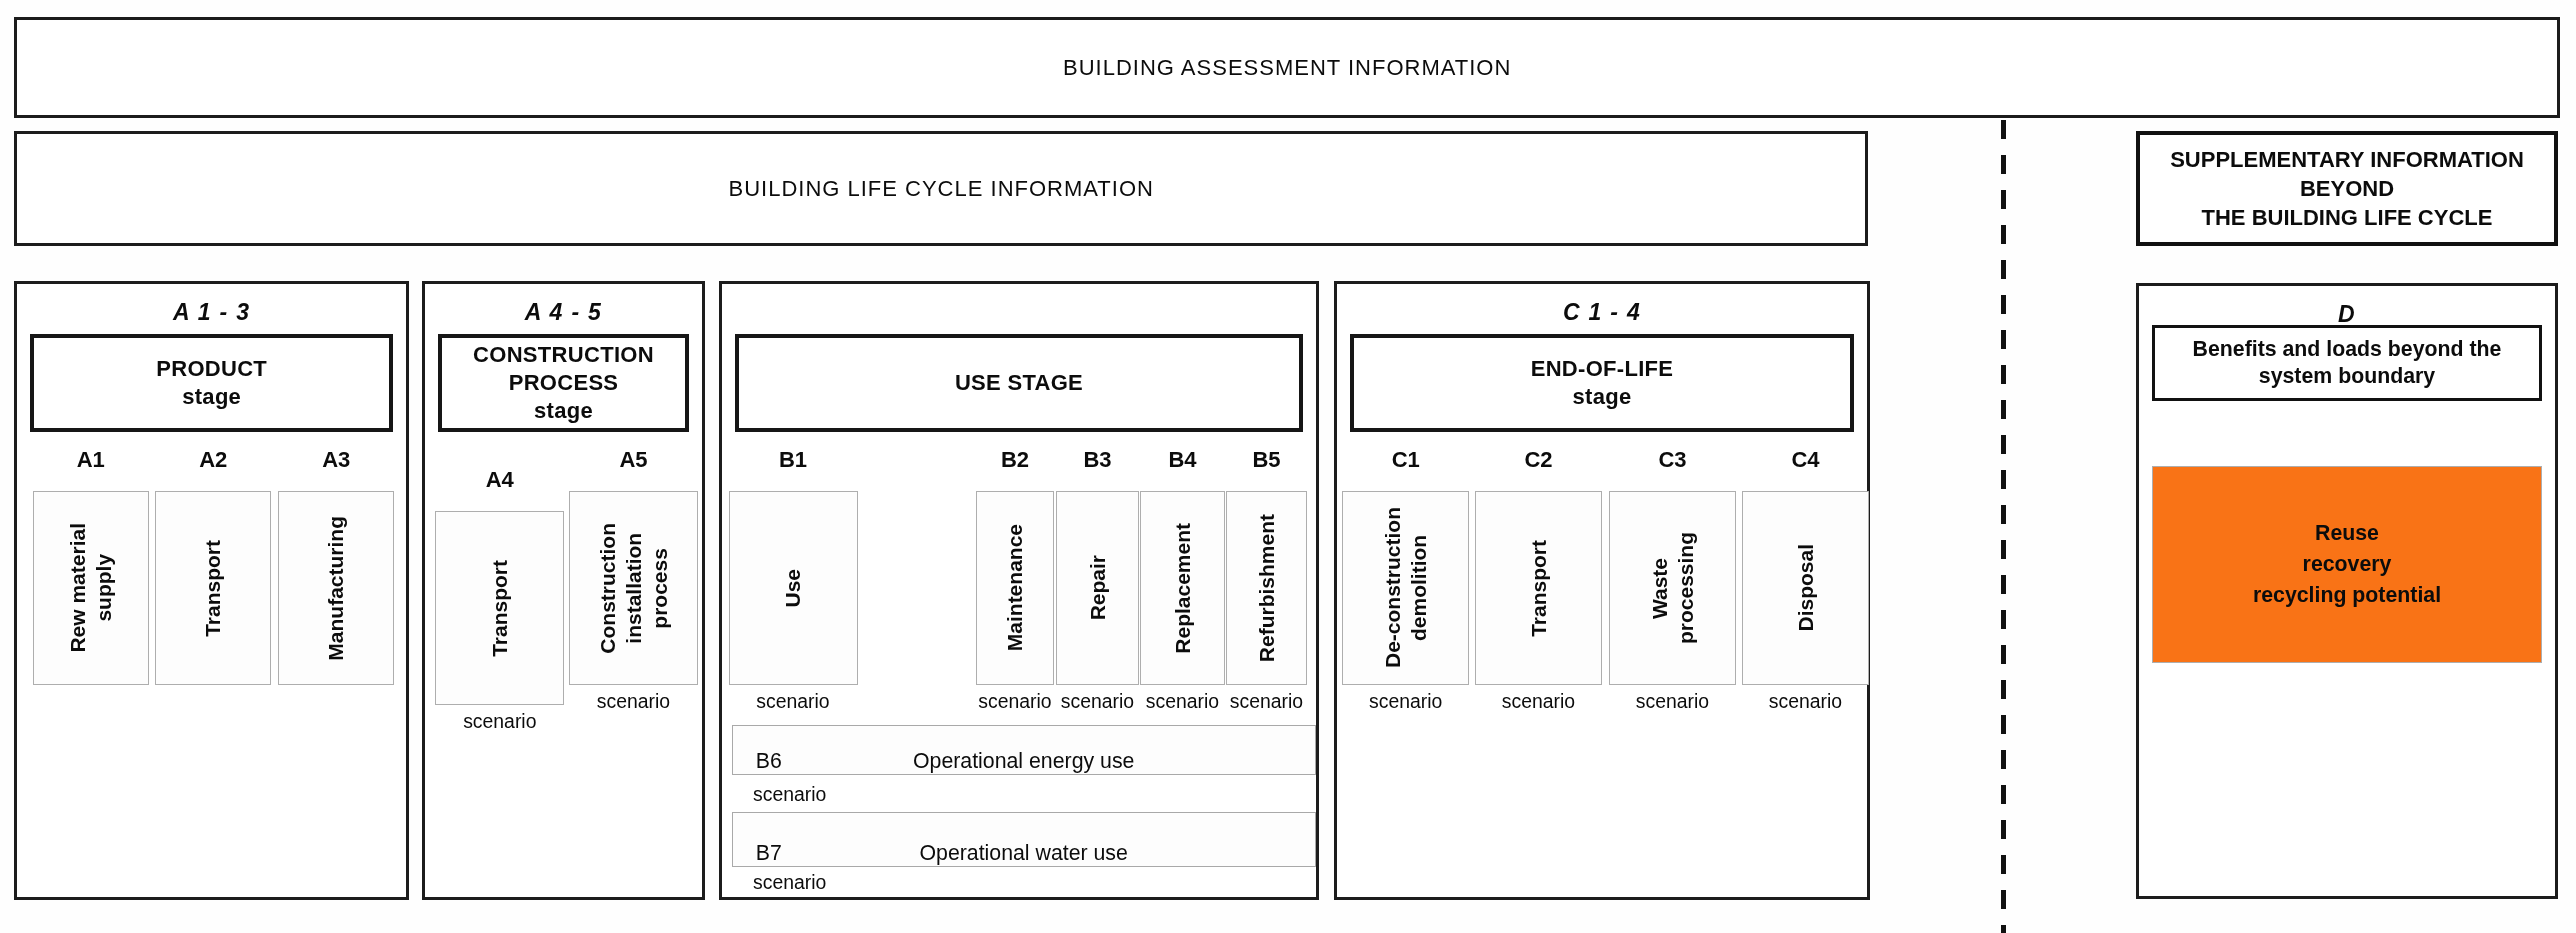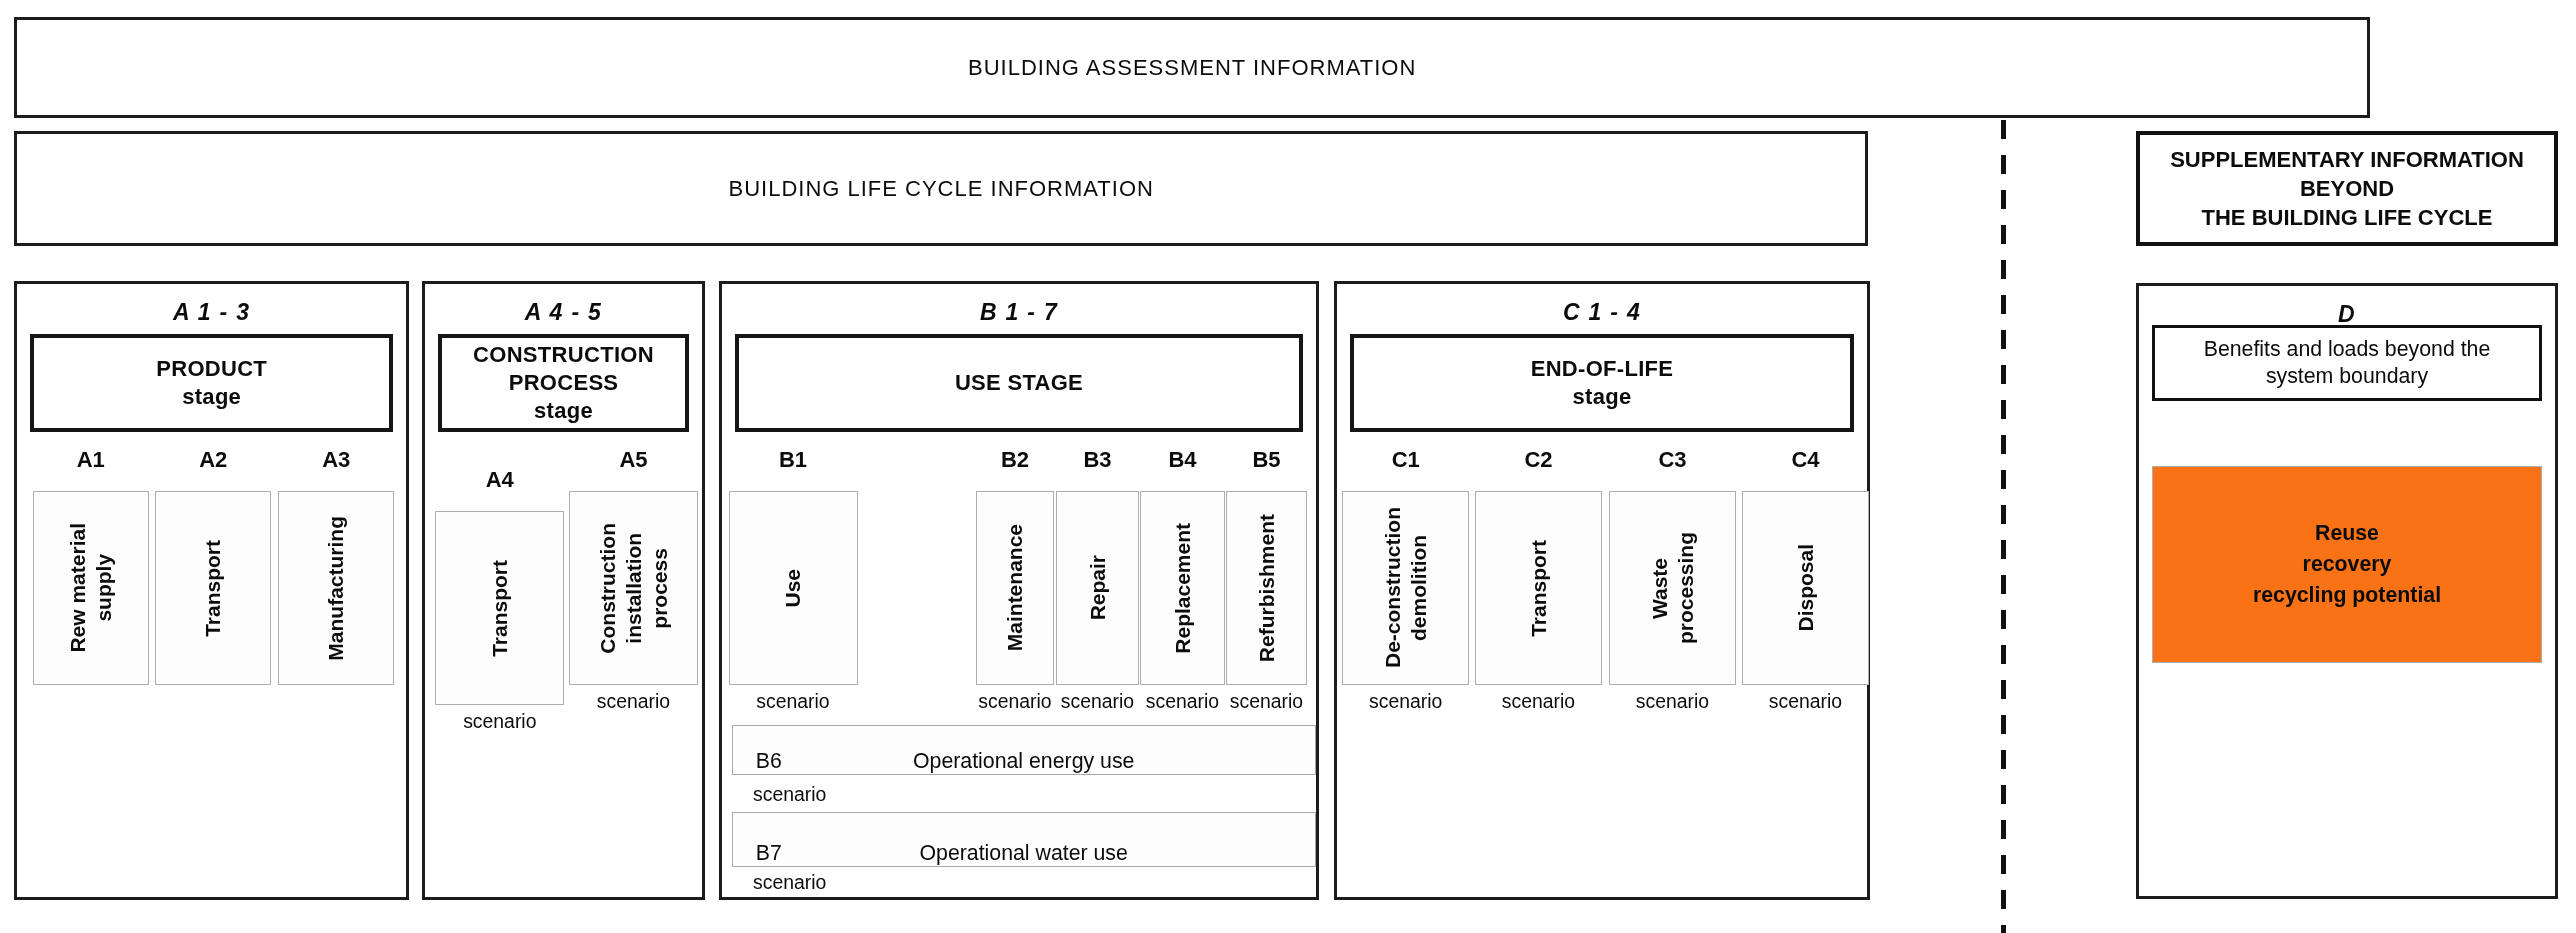--- a/index.html
+++ b/index.html
@@ -4,21 +4,21 @@
 <style>
   * { margin:0; padding:0; box-sizing:border-box; }
   html,body { background:#fff; }
   body { font-family:"Liberation Sans","DejaVu Sans",sans-serif; color:#0c0c0c; }
   .canvas { position:relative; width:2576px; height:934px; background:#fefefe; overflow:hidden; }
 
   .box { position:absolute; background:#fff; }
   .flexc { display:flex; flex-direction:column; align-items:center; justify-content:center; text-align:center; }
 
   
-  .top-banner   { left:14.2px;   top:17px;  width:2356px; height:101px; border:3.9px solid #1c1c1c; font-size:22px; letter-spacing:1px; }
+  .top-banner   { left:14.2px;   top:17px;  width:2546px; height:101px; border:3.9px solid #1c1c1c; font-size:22px; letter-spacing:1px; }
   .blci-banner  { left:14.2px;   top:131px; width:1854px; height:115px; border:3.9px solid #1c1c1c; font-size:22px; letter-spacing:1px; }
   .supp-banner  { left:2136px; top:131px; width:422px;  height:115px; border:4.5px solid #111;    font-size:22px; font-weight:700; line-height:29px; }
 
   
   .section { top:281px; height:619px; border:3.9px solid #1c1c1c; }
   .sec-a13 { left:14.2px;   width:395px; }
   .sec-a45 { left:422px;  width:283px; }
   .sec-b17 { left:719px; width:600px; }
   .sec-c14 { left:1334px; width:536px; }
 
@@ -53,21 +53,21 @@
   .brow-scn-b6 { top:499px; }
   .brow-scn-b7 { top:587px; }
 
   
   .dashes { position:absolute; left:2001px; top:120px; width:4.5px; height:814px;
             background:repeating-linear-gradient(to bottom,#111 0 19.4px,transparent 19.4px 35px); }
 
   
   .sec-d { left:2136px; top:283px; width:422px; height:616px; border:3.9px solid #1c1c1c; }
   .d-benefits { position:absolute; top:39px; left:13px; right:13px; height:76px; border:3.9px solid #111; background:#fff;
-                font-size:21.3px; font-weight:400; line-height:27px; }
+                font-size:21.3px; font-weight:700; line-height:27px; }
   .d-reuse { position:absolute; top:180px; left:13px; right:13px; height:197px; border:1.9px solid #aeaeae; background:#f97316;
              font-size:21.3px; font-weight:700; line-height:31px; }
 </style>
 </head>
 <body>
 
 <div class="canvas">
 
   <div class="box flexc top-banner">
     <span>BUILDING ASSESSMENT INFORMATION</span>
@@ -139,21 +139,20 @@
           <div>Construction</div>
           <div>installation</div>
           <div>process</div>
         </div>
       </div>
       <div class="mod-scn">scenario</div>
     </div>
   </div>
 
   <div class="box section sec-b17">
-    <div class="sec-code">B 1 - 7</div>
     <div class="stage-box">
       <div>USE STAGE</div>
     </div>
     <div class="mod b17-m0">
       <div class="mod-label">B1</div>
       <div class="mod-box">
         <div class="vtext">
           <div>Use</div>
         </div>
       </div>

